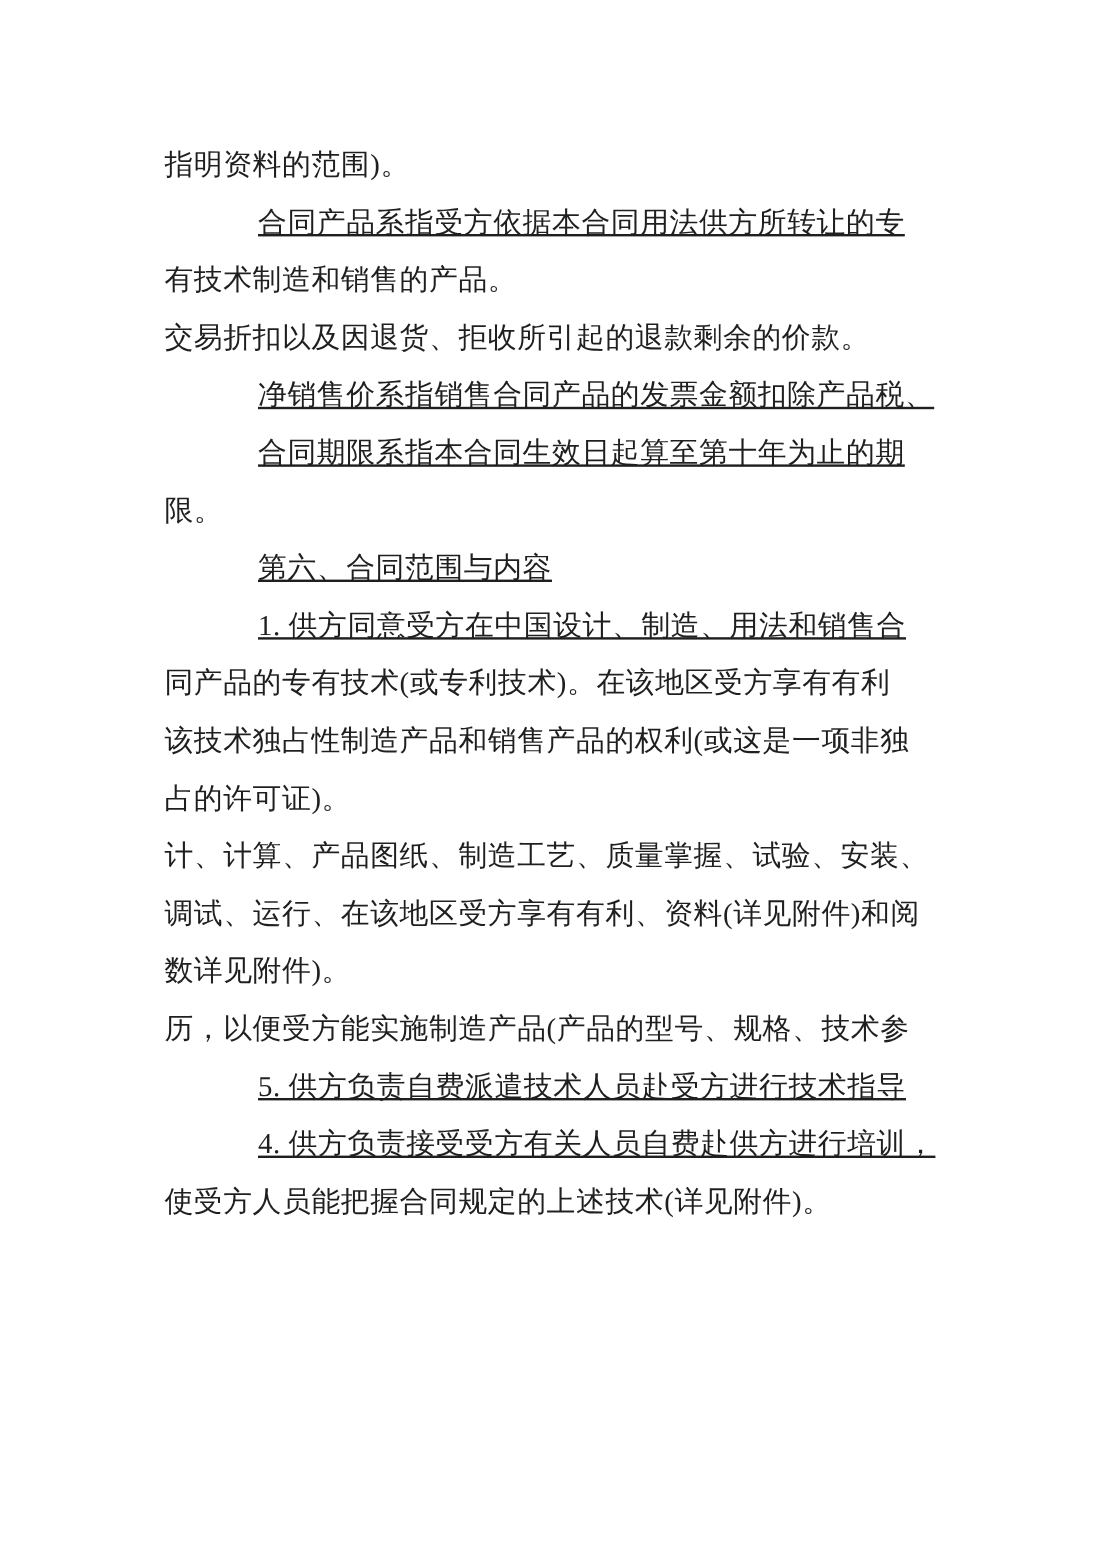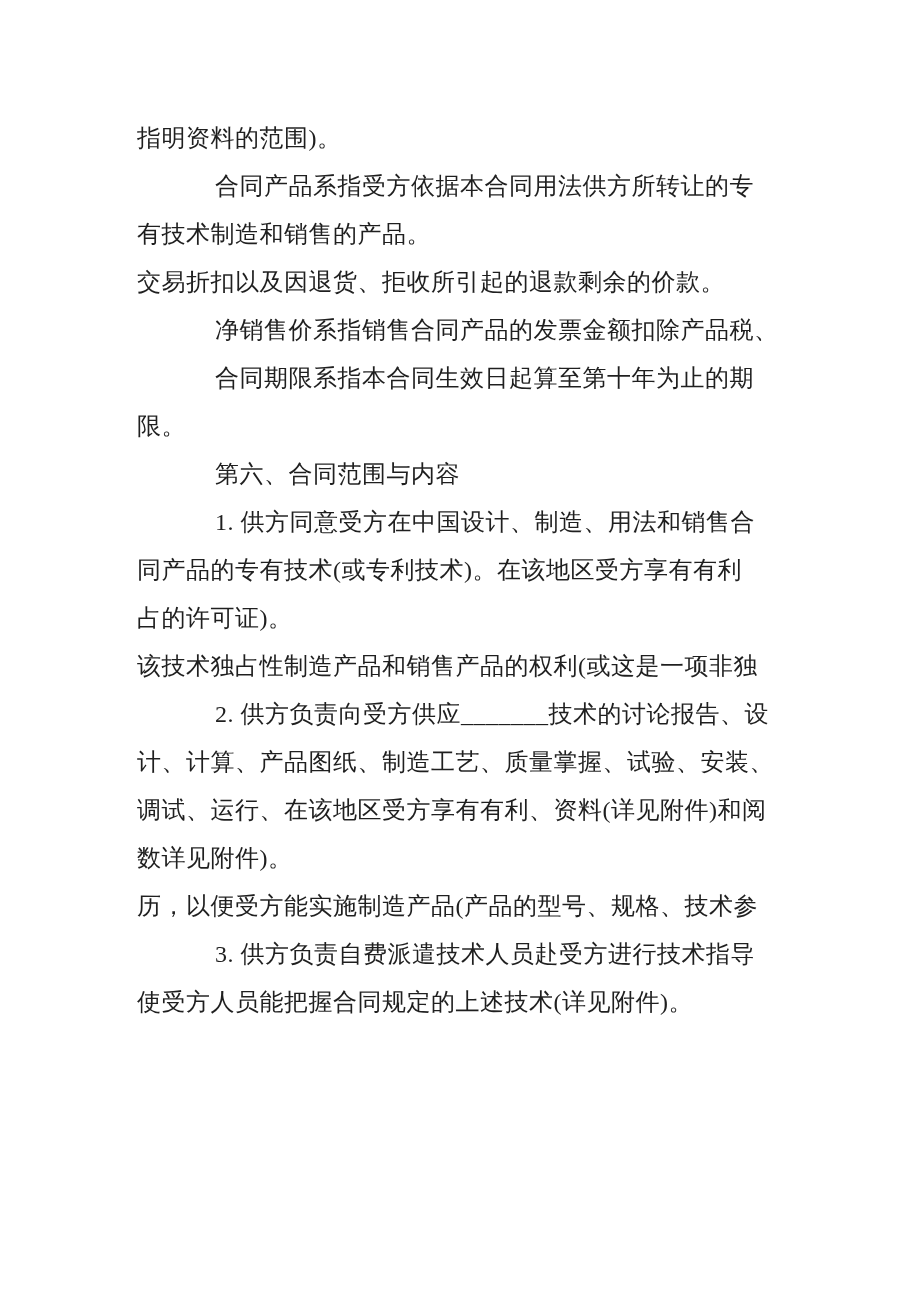--- a/index.html
+++ b/index.html
@@ -26,40 +26,41 @@
   .line {
     height: 48px;
     line-height: 48px;
     font-size: 24px;
     letter-spacing: 0.5px;
     white-space: pre;
     overflow: visible;
   }
   .line.indent {
     padding-left: 78px;
+    text-decoration: underline;
   }
 </style>
 </head>
 <body>
 
 <div class="page">
   <div class="doc">
     <div class="line">指明资料的范围)。</div>
     <div class="line indent">合同产品系指受方依据本合同用法供方所转让的专</div>
     <div class="line">有技术制造和销售的产品。</div>
     <div class="line">交易折扣以及因退货、拒收所引起的退款剩余的价款。</div>
     <div class="line indent">净销售价系指销售合同产品的发票金额扣除产品税、</div>
     <div class="line indent">合同期限系指本合同生效日起算至第十年为止的期</div>
     <div class="line">限。</div>
     <div class="line indent">第六、合同范围与内容</div>
     <div class="line indent">1. 供方同意受方在中国设计、制造、用法和销售合</div>
     <div class="line">同产品的专有技术(或专利技术)。在该地区受方享有有利</div>
+    <div class="line">该技术独占性制造产品和销售产品的权利(或这是一项非独</div>
     <div class="line">占的许可证)。</div>
-    <div class="line">该技术独占性制造产品和销售产品的权利(或这是一项非独</div>
-    <div class="line indent">2. 供方负责向受方供应_______技术的讨论报告、设</div>
     <div class="line">计、计算、产品图纸、制造工艺、质量掌握、试验、安装、</div>
     <div class="line">调试、运行、在该地区受方享有有利、资料(详见附件)和阅</div>
     <div class="line">数详见附件)。</div>
     <div class="line">历，以便受方能实施制造产品(产品的型号、规格、技术参</div>
-    <div class="line indent">3. 供方负责自费派遣技术人员赴受方进行技术指导</div>
+    <div class="line indent">5. 供方负责自费派遣技术人员赴受方进行技术指导</div>
+    <div class="line indent">4. 供方负责接受受方有关人员自费赴供方进行培训，</div>
     <div class="line">使受方人员能把握合同规定的上述技术(详见附件)。</div>
   </div>
 </div>
 
 </body></html>

